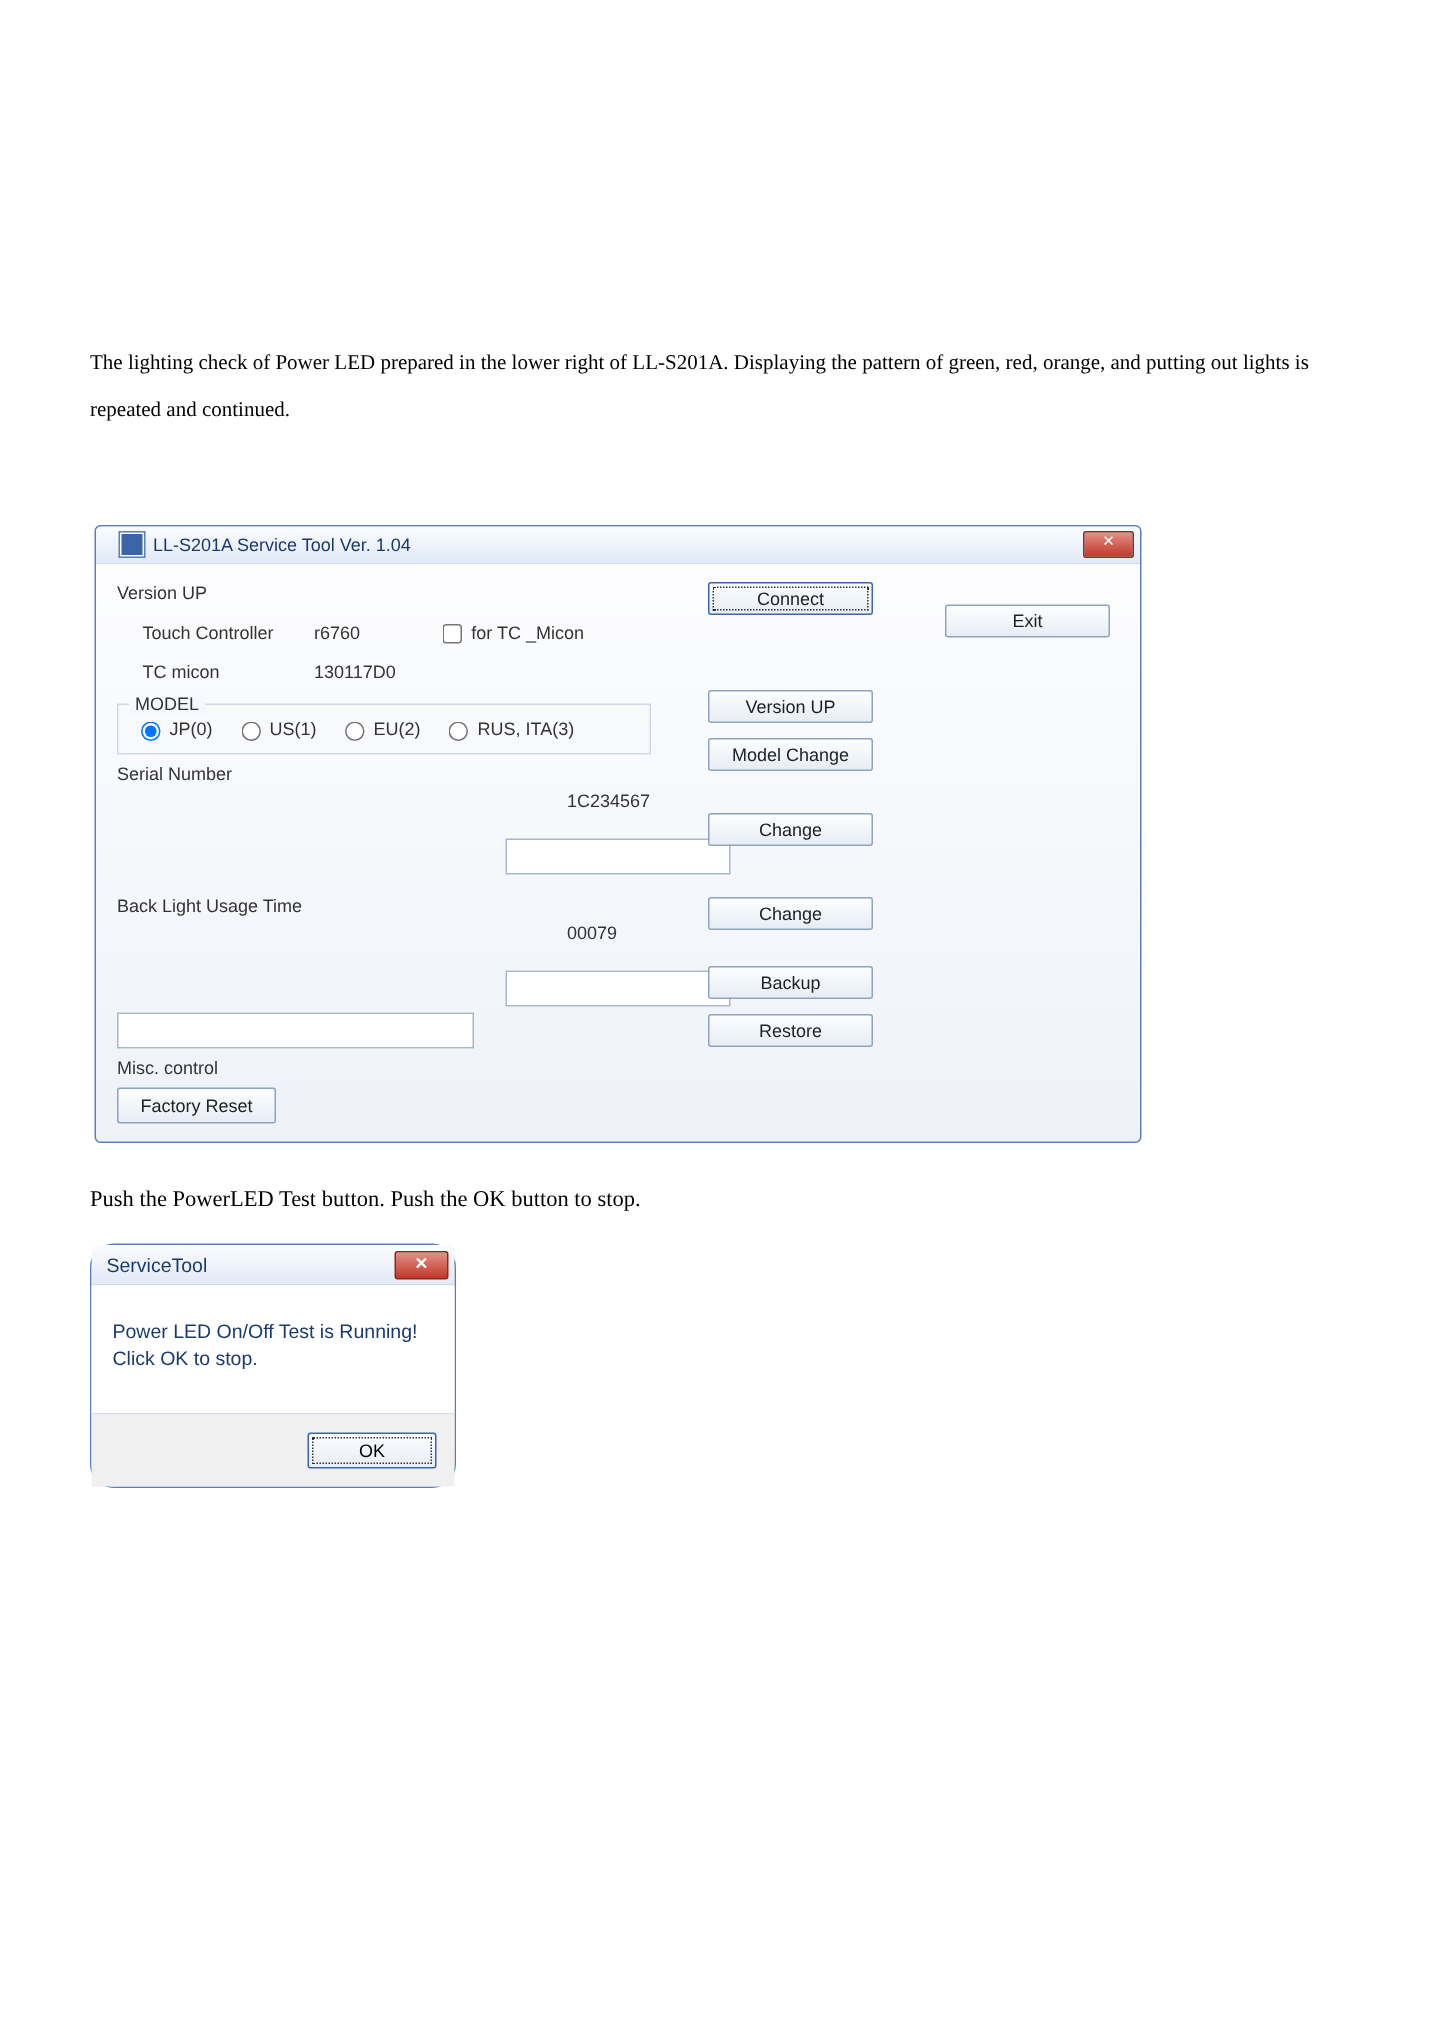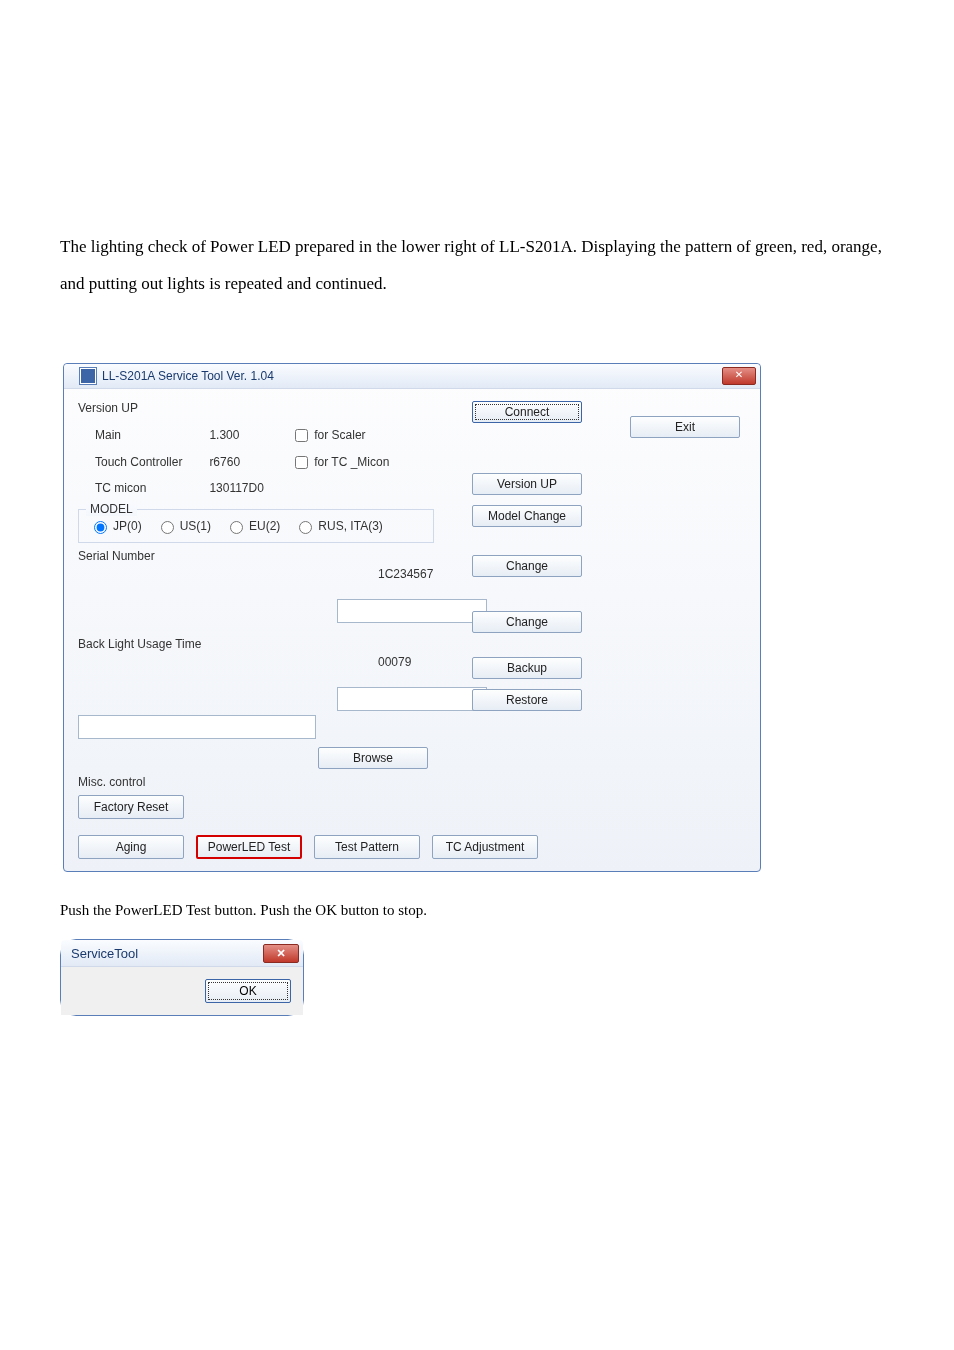--- a/index.html
+++ b/index.html
@@ -7,21 +7,21 @@
     padding: 0;
     background: #fff;
     font-family: "Times New Roman", serif;
     width: 954px;
   }
   .page {
     padding: 0 60px;
   }
   .intro {
     font-family: "Century", "Times New Roman", serif;
-    font-size: 17px;
+    font-size: 14px;
     line-height: 2.2;
     margin-top: 228px;
     margin-bottom: 60px;
     color: #000;
   }
   .window1 {
     font-family: "MS UI Gothic", Tahoma, sans-serif;
     font-size: 12px;
     background: linear-gradient(#fdfdfe, #eef2f8);
     border: 1px solid #5a7fb8;
@@ -223,25 +223,20 @@
         <div style="height:4px"></div>
         <button class="btn wide">Backup</button>
         <button class="btn wide">Restore</button>
       </div>
       <button class="btn wide exit-pos">Exit</button>
 
       <div class="section-label">Version UP</div>
 
       <table class="ver-table">
         <tbody>
-            <tr>
-          <td>Main</td>
-          <td>1.300</td>
-          <td><label><input type="checkbox" class="chk" style=""> <span>for Scaler</span></label></td>
-        </tr>
         <tr>
           <td>Touch Controller</td>
           <td>r6760</td>
           <td><label><input type="checkbox" class="chk" style=""> <span>for TC _Micon</span></label></td>
         </tr>
         <tr>
           <td>TC micon</td>
           <td>130117D0</td>
           <td></td>
         </tr>
@@ -278,42 +273,37 @@
 
       <div class="group-line" style="margin-top:14px">Back Light Usage Time</div>
       <div class="serial-row">
         <span style="width:68px;display:inline-block">00079</span>
         <input class="input-txt" style="width: 140px;">
       </div>
 
       <div class="wbs-row">
         <input class="input-txt" style="width: 228px;">
       </div>
-      <div class="wbs-row" style="margin-top:8px;justify-content:flex-end;width:350px">
-        <button class="btn" style="width:110px">Browse</button>
-      </div>
 
       <div class="group-line" style="margin-top:6px">Misc. control</div>
       <div style="margin-top:6px">
         <button class="btn" style="width:106px;height:24px">Factory Reset</button>
       </div>
 
-      <div class="bottom-btns">
-        <button class="btn">Aging</button>
-        <button class="btn highlight-red">PowerLED Test</button>
-        <button class="btn">Test Pattern</button>
-        <button class="btn">TC Adjustment</button>
-      </div>
     </div>
   </div>
 
   <div class="midtext">Push the PowerLED Test button. Push the OK button to stop.</div>
 
   <div class="dialog">
     <div class="dlg-title">
       <span>ServiceTool</span>
       <span class="close-btn">✕</span>
     </div>
+    <div class="dlg-body-top">
+      <div>Power LED On/Off Test is Running!</div>
+      <div>Click OK to stop.</div>
+    </div>
     <div class="dlg-body-bot">
       <button class="dlg-ok">OK</button>
     </div>
   </div>
 </div>
 
 </body></html>

